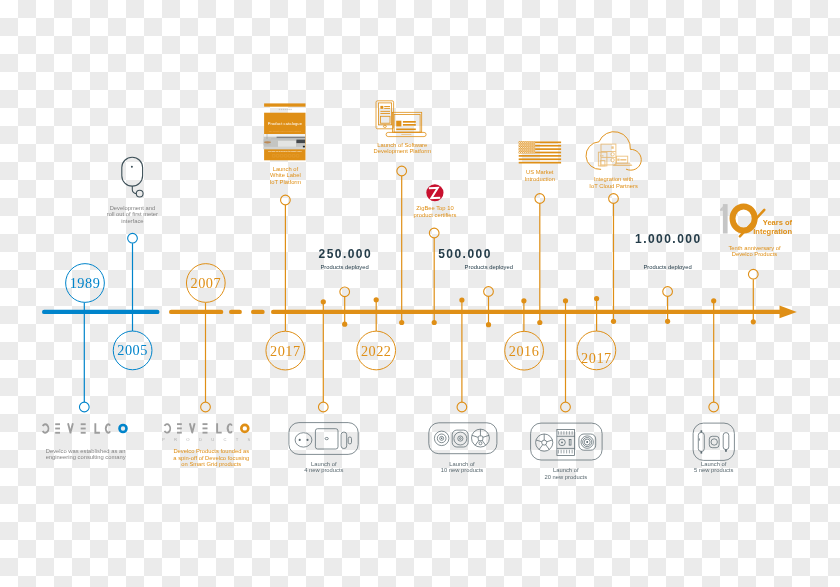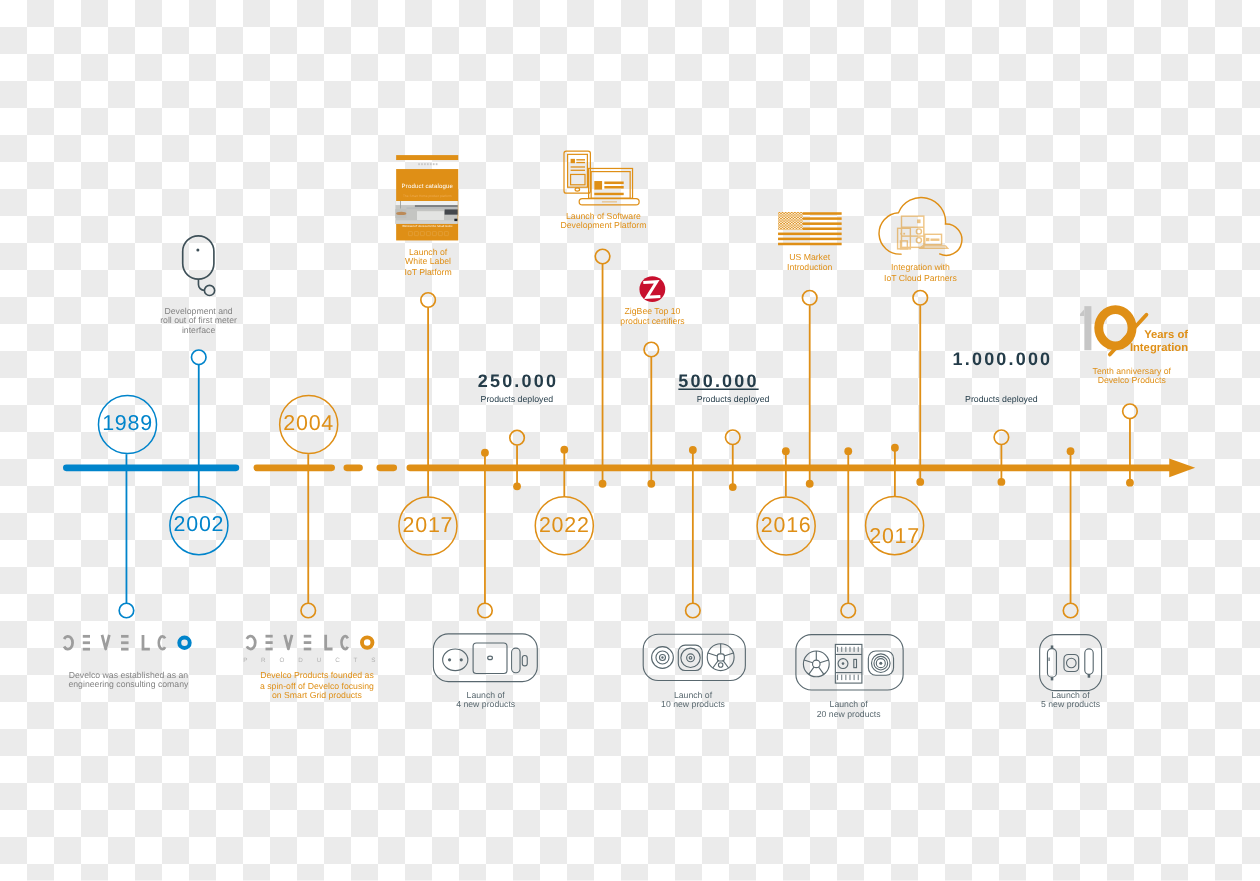--- a/index.html
+++ b/index.html
@@ -11,21 +11,21 @@
   background-image:
     linear-gradient(45deg,#ebebeb 25%,transparent 25%,transparent 75%,#ebebeb 75%),
     linear-gradient(45deg,#ebebeb 25%,transparent 25%,transparent 75%,#ebebeb 75%);
   background-size:36px 36px;background-position:0 0,18px 18px;}
 svg.art{position:absolute;left:0;top:0;}
 #textlayer{position:absolute;left:0;top:0;width:840px;height:587px;transform:translateZ(0);}
 .tx{position:absolute;text-align:center;white-space:nowrap;transform:translateX(-50%);}
 .cap{font-size:5.8px;line-height:6.45px;}
 .bignum{font-size:12px;font-weight:bold;letter-spacing:1.45px;color:#243c49;line-height:16.1px;}
 .bigcap{font-size:5.85px;line-height:6.4px;color:#243c49;}
-.yrwrap{position:absolute;transform:translate(-50%,-50%);font-size:14.3px;letter-spacing:0.5px;line-height:14.3px;}
+.yrwrap{position:absolute;transform:translate(-50%,-50%);font-size:14.3px;letter-spacing:0.5px;line-height:14.3px;font-family:Liberation Serif, serif;}
 .annix{position:absolute;font-size:7.5px;font-weight:bold;color:#df8f16;line-height:9.3px;text-align:right;}
 </style>
 </head>
 <body>
 
 <div id="stage">
 <svg class="art" width="840" height="587" viewBox="0 0 840 587">
 <defs>
         <pattern id="starDots" width="2.06" height="1.69" patternUnits="userSpaceOnUse">
           <rect width="2.06" height="1.69" fill="#df8f16"></rect>
@@ -296,29 +296,29 @@
 <rect x="202.5" y="427.47" width="5.0" height="1.85" fill="#9d9d9d"></rect>
 <rect x="202.5" y="431.75" width="5.0" height="1.85" fill="#9d9d9d"></rect>
 <path d="M189.83 423.2 L192.25 432.55 L194.67 423.2" fill="none" stroke="#9d9d9d" stroke-width="1.85" stroke-linejoin="round" stroke-linecap="butt"></path>
 <path d="M217.12 423.2 L217.12 432.67 L221.7 432.67" fill="none" stroke="#9d9d9d" stroke-width="1.85" stroke-linecap="butt"></path>
 <path d="M231.86 431.26 A 2.37 4.28 0 1 1 231.86 425.54" fill="none" stroke="#9d9d9d" stroke-width="1.85" stroke-linecap="butt"></path>
 <circle cx="244.8" cy="428.4" r="3.49" fill="none" stroke="#df8f16" stroke-width="2.62"></circle>
       </g>
 </svg>
 <div id="textlayer">
 <div class="yrwrap" style="left:85.0px;top:283.0px;color:#0084cb;">1989</div>
-<div class="yrwrap" style="left:132.6px;top:350.4px;color:#0084cb;">2002</div>
-<div class="yrwrap" style="left:205.8px;top:283.0px;color:#df8f16;">2004</div>
+<div class="yrwrap" style="left:132.6px;top:350.4px;color:#0084cb;">2005</div>
+<div class="yrwrap" style="left:205.8px;top:283.0px;color:#df8f16;">2007</div>
 <div class="yrwrap" style="left:285.3px;top:350.6px;color:#df8f16;">2017</div>
 <div class="yrwrap" style="left:376.2px;top:350.5px;color:#df8f16;">2022</div>
 <div class="yrwrap" style="left:524.1px;top:350.7px;color:#df8f16;">2016</div>
 <div class="yrwrap" style="left:596.4px;top:358px;color:#df8f16;">2017</div>
 <div class="tx bignum" style="left:345.3px;top:246.2px;">250.000</div>
 <div class="tx bigcap" style="left:344.6px;top:264.1px;">Products deployed</div>
-<div class="tx bignum" style="left:479px;top:246.2px;text-decoration:underline;">500.000</div>
+<div class="tx bignum" style="left:465px;top:246.2px;">500.000</div>
 <div class="tx bigcap" style="left:488.75px;top:264.1px;">Products deployed</div>
 <div class="tx bignum" style="left:668.3000000000001px;top:231px;">1.000.000</div>
 <div class="tx bigcap" style="left:667.6px;top:264.1px;">Products deployed</div>
 <div class="tx cap" style="left:132.4px;top:205.0px;color:#838383;">
 <div>Development and</div>
 <div>roll out of first meter</div>
 <div>interface</div>
 </div>
 <div class="tx cap" style="left:285.4px;top:166.0px;color:#df8f16;">
 <div>Launch of</div>

